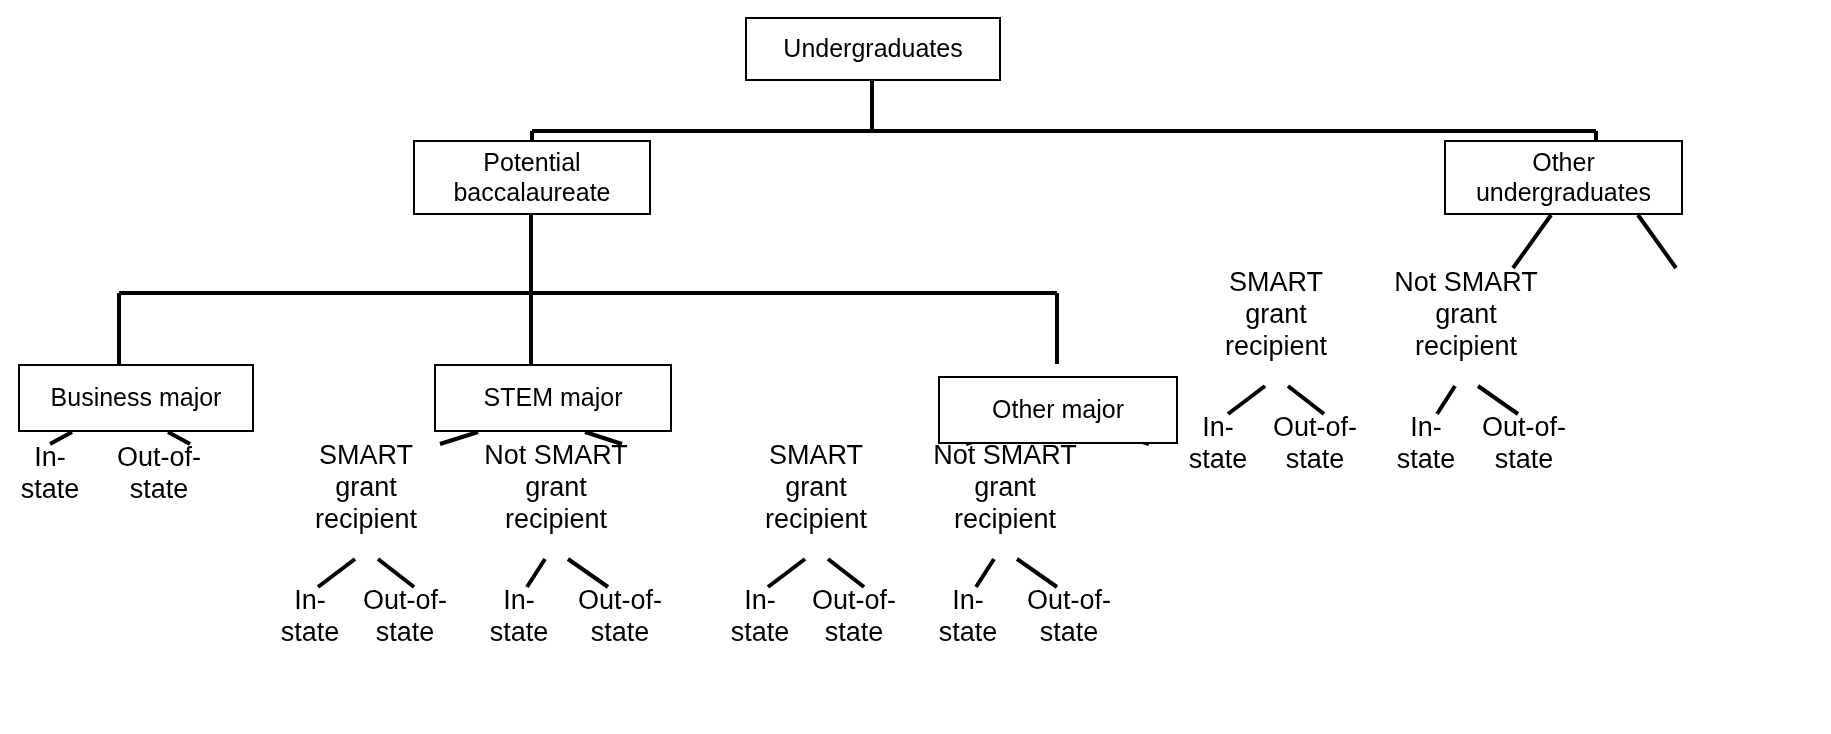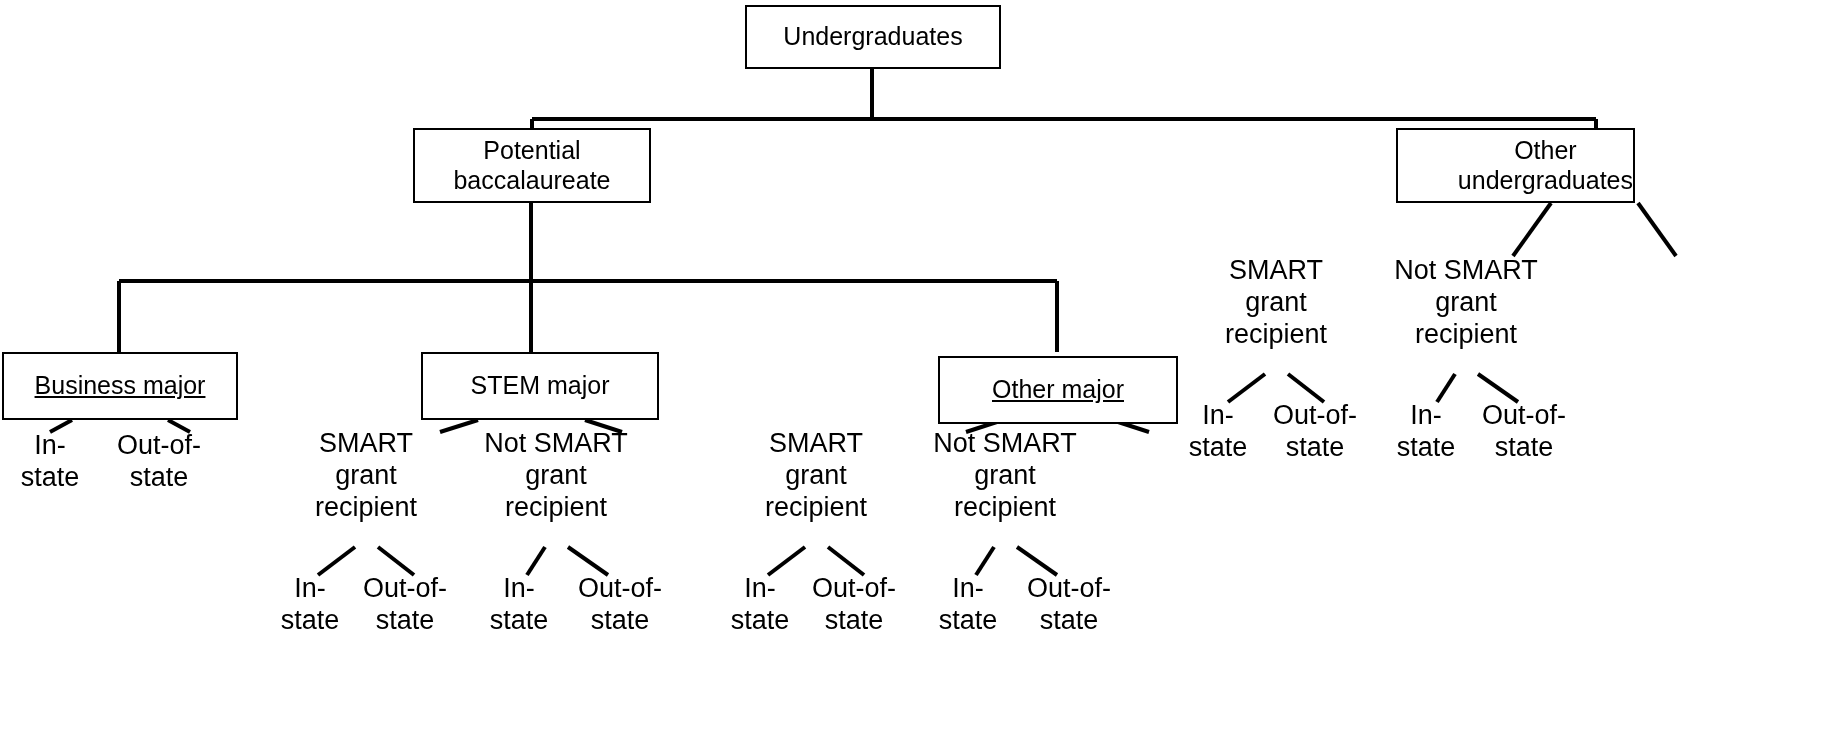--- a/index.html
+++ b/index.html
@@ -1,18 +1,18 @@
 <!DOCTYPE html>
 <html><head>
 <meta charset="utf-8">
 <style>
   html,body{margin:0;padding:0;background:#ffffff;}
   body{width:1831px;height:734px;overflow:hidden;
        font-family:"Liberation Sans", sans-serif;color:#000000;}
-  #stage{position:relative;width:1831px;height:562px;}
+  #stage{position:relative;width:1831px;height:562px;margin-top:12px;}
   #edges{position:absolute;left:0;top:0;width:1831px;height:734px;}
   .node-box{position:absolute;box-sizing:border-box;border:2.5px solid #000;
             background:#fff;display:flex;align-items:center;justify-content:center;
             text-align:center;line-height:1.18;font-size:25px;}
   .leaf-label{position:absolute;text-align:center;font-size:27px;line-height:1.18;
               white-space:pre-line;}
 </style>
 </head>
 <body>
 
@@ -61,31 +61,31 @@
     </g>
   </svg>
 
   <div class="node-box" style="left:745px;top:5px;width:256px;height:64px;">
     <span>Undergraduates</span>
   </div>
 
   <div class="node-box" style="left:413px;top:128px;width:238px;height:75px;text-align:center;">
     <span>Potential<br>baccalaureate</span>
   </div>
-  <div class="node-box" style="left:1396px;top:128px;width:239px;height:75px;justify-content:flex-end;">
+  <div class="node-box" style="left:1444px;top:128px;width:239px;height:75px;">
     <span>Other<br>undergraduates</span>
   </div>
 
-  <div class="node-box" style="left:2px;top:352px;width:236px;height:68px;text-decoration:underline;">
+  <div class="node-box" style="left:18px;top:352px;width:236px;height:68px;">
     <span>Business major</span>
   </div>
-  <div class="node-box" style="left:421px;top:352px;width:238px;height:68px;">
+  <div class="node-box" style="left:434px;top:352px;width:238px;height:68px;">
     <span>STEM major</span>
   </div>
-  <div class="node-box" style="left:938px;top:356px;width:240px;height:68px;text-decoration:underline;">
+  <div class="node-box" style="left:938px;top:364px;width:240px;height:68px;">
     <span>Other major</span>
   </div>
 
   <div class="leaf-label" style="left:276px;top:428px;width:180px;">SMART
 grant
 recipient</div>
   <div class="leaf-label" style="left:466px;top:428px;width:180px;">Not SMART
 grant
 recipient</div>
   <div class="leaf-label" style="left:726px;top:428px;width:180px;">SMART

